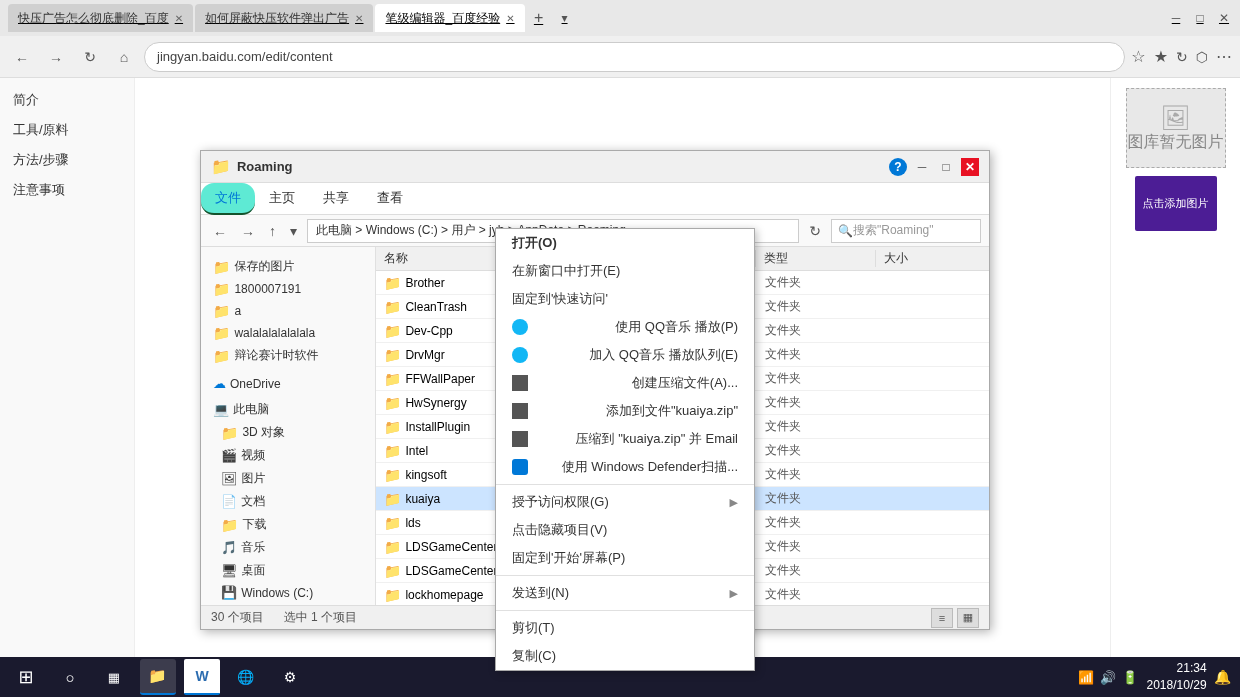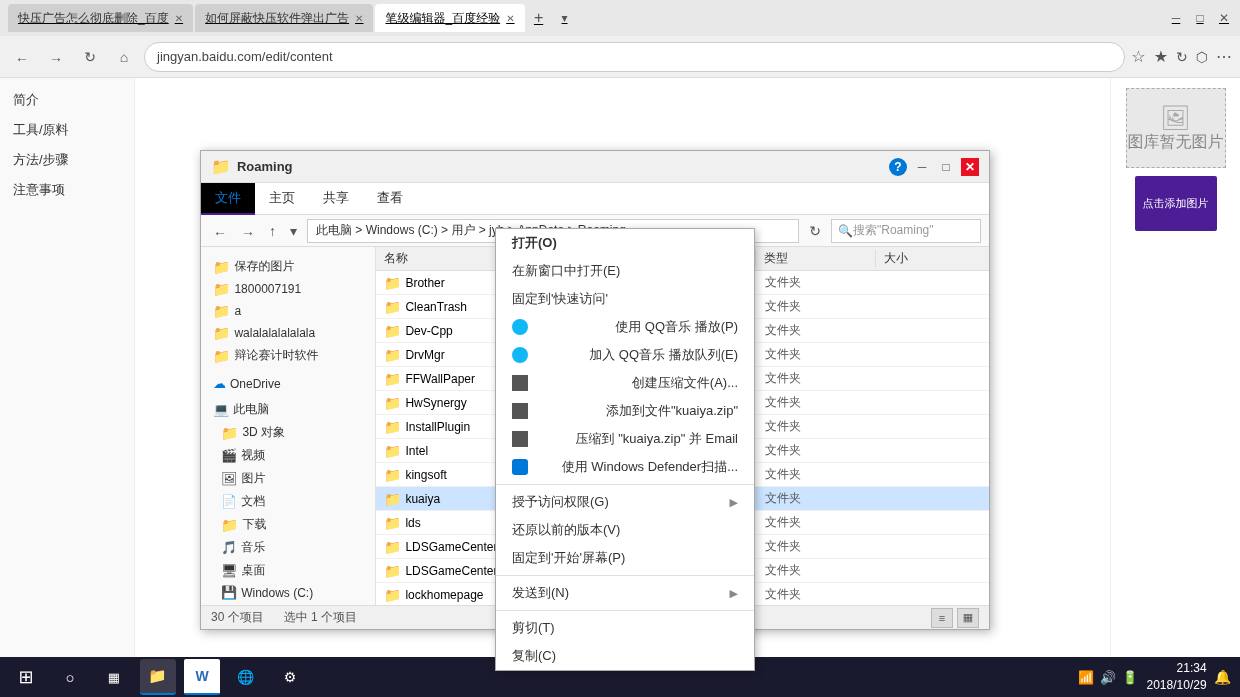--- a/index.html
+++ b/index.html
@@ -288,22 +288,23 @@
     .ribbon-tab {
       padding: 6px 14px;
       font-size: 13px;
       color: #333;
       border-bottom: 2px solid transparent;
       cursor: pointer;
     }
 
     .ribbon-tab.active {
       color: #0078d7;
-      border-bottom: 2px solid #4c1d95;
-      background: #000000;
+      border-bottom: 2px solid #14532d;
+      background: #5eead4;
+      border-radius: 13px;
     }
 
     .explorer-addressbar {
       height: 32px;
       background: #f9f9f9;
       display: flex;
       align-items: center;
       padding: 0 8px;
       gap: 6px;
       border-bottom: 1px solid #ddd;
@@ -891,21 +892,21 @@
       <div class="ctx-item">在新窗口中打开(E)</div>
       <div class="ctx-item">固定到'快速访问'</div>
       <div class="ctx-item"><span class="qq-icon"></span>使用 QQ音乐 播放(P)</div>
       <div class="ctx-item"><span class="qq-icon"></span>加入 QQ音乐 播放队列(E)</div>
       <div class="ctx-item"><span class="seven-zip-icon"></span>创建压缩文件(A)...</div>
       <div class="ctx-item"><span class="seven-zip-icon"></span>添加到文件"kuaiya.zip"</div>
       <div class="ctx-item"><span class="seven-zip-icon"></span>压缩到 "kuaiya.zip" 并 Email</div>
       <div class="ctx-item"><span class="defender-icon"></span>使用 Windows Defender扫描...</div>
       <div class="ctx-divider"></div>
       <div class="ctx-item">授予访问权限(G) <span class="ctx-arrow">▶</span></div>
-      <div class="ctx-item">还原以前的版本(V)</div>
+      <div class="ctx-item">点击隐藏项目(V)</div>
       <div class="ctx-item">固定到'开始'屏幕(P)</div>
       <div class="ctx-divider"></div>
       <div class="ctx-item">发送到(N) <span class="ctx-arrow">▶</span></div>
       <div class="ctx-divider"></div>
       <div class="ctx-item">剪切(T)</div>
       <div class="ctx-item">复制(C)</div>
 
     </div>
 
   </div>

